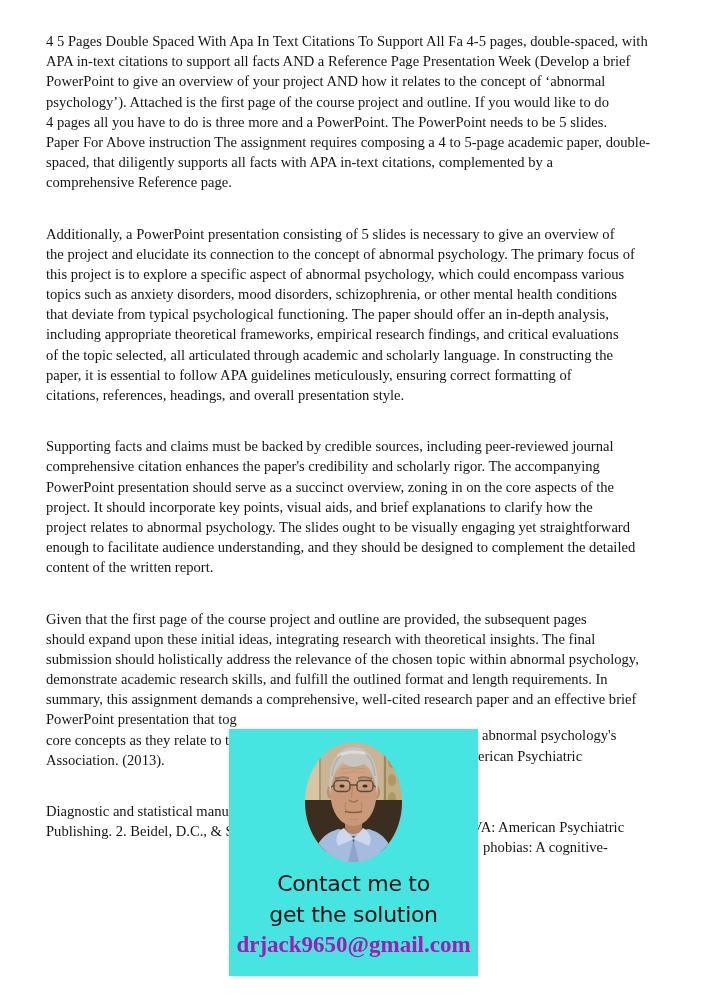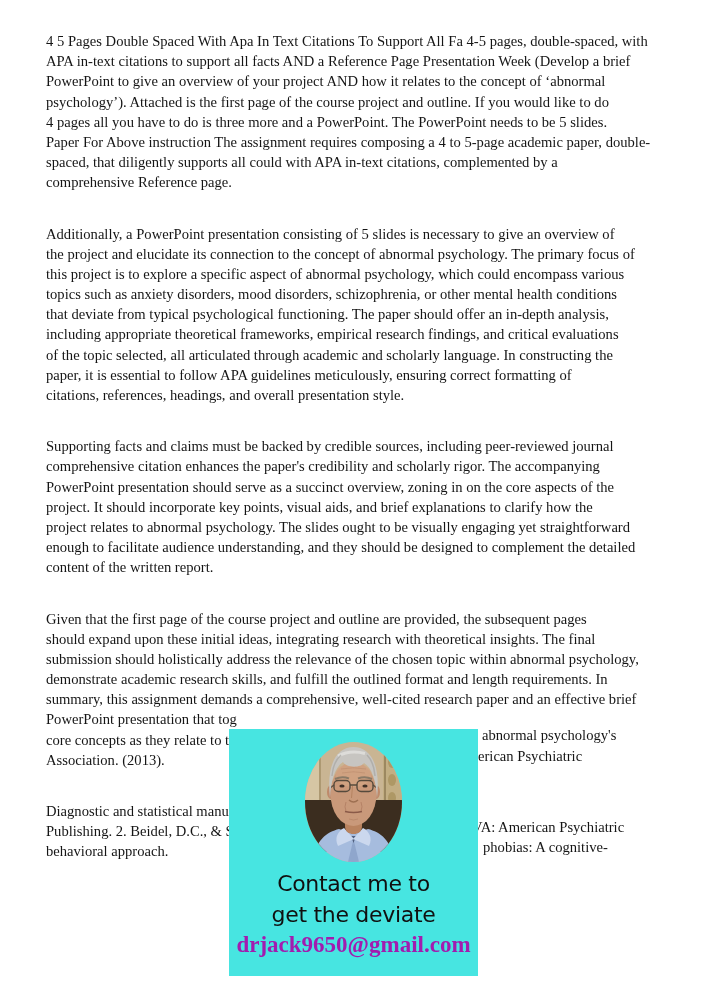--- a/index.html
+++ b/index.html
@@ -48,21 +48,21 @@
 
   <div class="doc">
 
     <div class="para">
       <div class="line">4 5 Pages Double Spaced With Apa In Text Citations To Support All Fa 4-5 pages, double-spaced, with</div>
       <div class="line">APA in-text citations to support all facts AND a Reference Page Presentation Week (Develop a brief</div>
       <div class="line">PowerPoint to give an overview of your project AND how it relates to the concept of ‘abnormal</div>
       <div class="line">psychology’). Attached is the first page of the course project and outline. If you would like to do</div>
       <div class="line">4 pages all you have to do is three more and a PowerPoint. The PowerPoint needs to be 5 slides.</div>
       <div class="line">Paper For Above instruction The assignment requires composing a 4 to 5-page academic paper, double-</div>
-      <div class="line">spaced, that diligently supports all could with APA in-text citations, complemented by a</div>
+      <div class="line">spaced, that diligently supports all facts with APA in-text citations, complemented by a</div>
       <div class="line">comprehensive Reference page.</div>
     </div>
 
     <div class="para">
       <div class="line">Additionally, a PowerPoint presentation consisting of 5 slides is necessary to give an overview of</div>
       <div class="line">the project and elucidate its connection to the concept of abnormal psychology. The primary focus of</div>
       <div class="line">this project is to explore a specific aspect of abnormal psychology, which could encompass various</div>
       <div class="line">topics such as anxiety disorders, mood disorders, schizophrenia, or other mental health conditions</div>
       <div class="line">that deviate from typical psychological functioning. The paper should offer an in-depth analysis,</div>
       <div class="line">including appropriate theoretical frameworks, empirical research findings, and critical evaluations</div>
@@ -100,21 +100,20 @@
 
     <div class="para">
       <div class="line">
         <span>Diagnostic and statistical manua</span>
         <span class="rfrag rf-426">VA: American Psychiatric</span>
       </div>
       <div class="line">
         <span>Publishing. 2. Beidel, D.C., &amp; S</span>
         <span class="rfrag rf-437">phobias: A cognitive-</span>
       </div>
-      <div class="line">behavioral approach.</div>
     </div>
 
   </div>
 
   <div class="promo">
 
     <svg class="photo" viewBox="0 0 97 120" xmlns="http://www.w3.org/2000/svg">
       <defs>
         <clipPath id="oval">
             <ellipse cx="48.5" cy="60" rx="48.5" ry="60"></ellipse>
@@ -173,20 +172,20 @@
 
         <path d="M25,56 C21,22 32,5 48.5,5 C65,5 76,22 72,56 C71,38 67,26 59,21 C56,26 41,26 38,20 C29,26 26,40 25,56 Z" fill="#C7C5C1"></path>
         <path d="M33,14 Q45,7.5 60,11.5" stroke="#E2E1DE" stroke-width="3" fill="none" opacity="0.8"></path>
         <path d="M27,34 Q28,20 36,13" stroke="#A7A5A1" stroke-width="1.5" fill="none" opacity="0.7"></path>
         <path d="M70,34 Q69,20 62,13" stroke="#A7A5A1" stroke-width="1.5" fill="none" opacity="0.7"></path>
       </g>
     </svg>
 
     <div class="promo-heading">
       <div>Contact me to</div>
-      <div>get the deviate</div>
+      <div>get the solution</div>
     </div>
 
     <div class="promo-email">drjack9650@gmail.com</div>
 
   </div>
 
 </div>
 
 </body></html>

